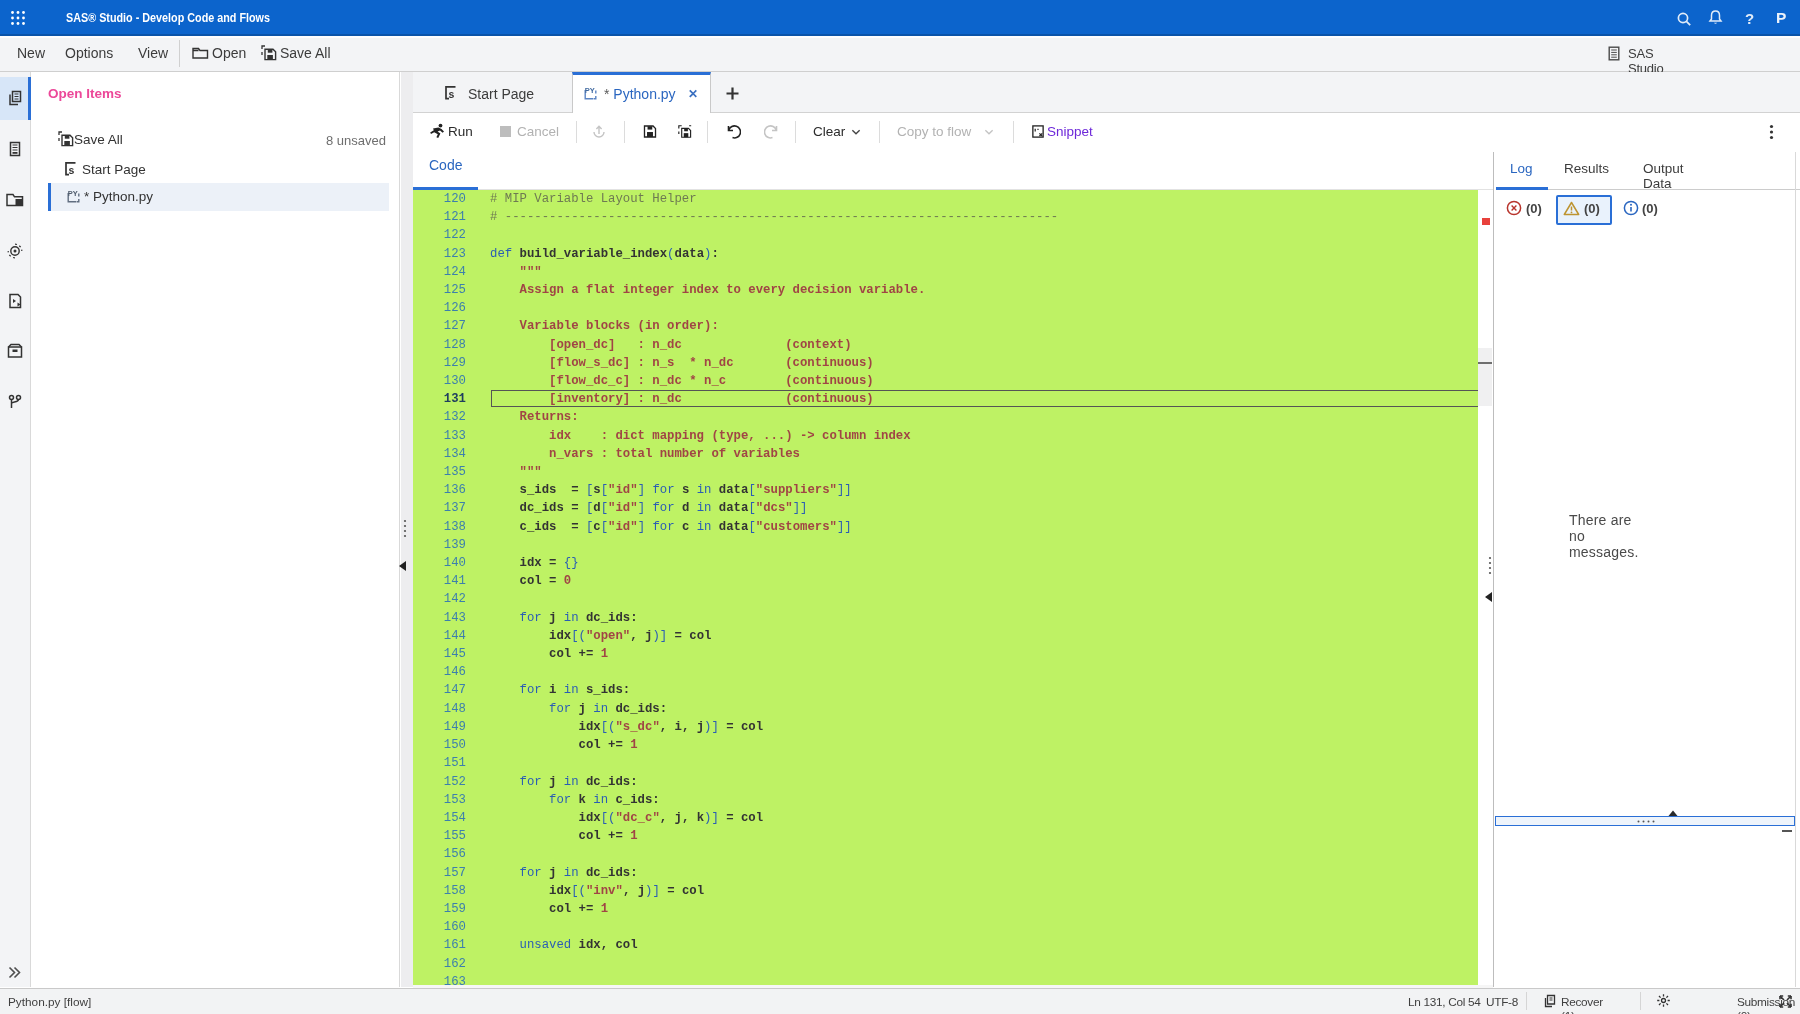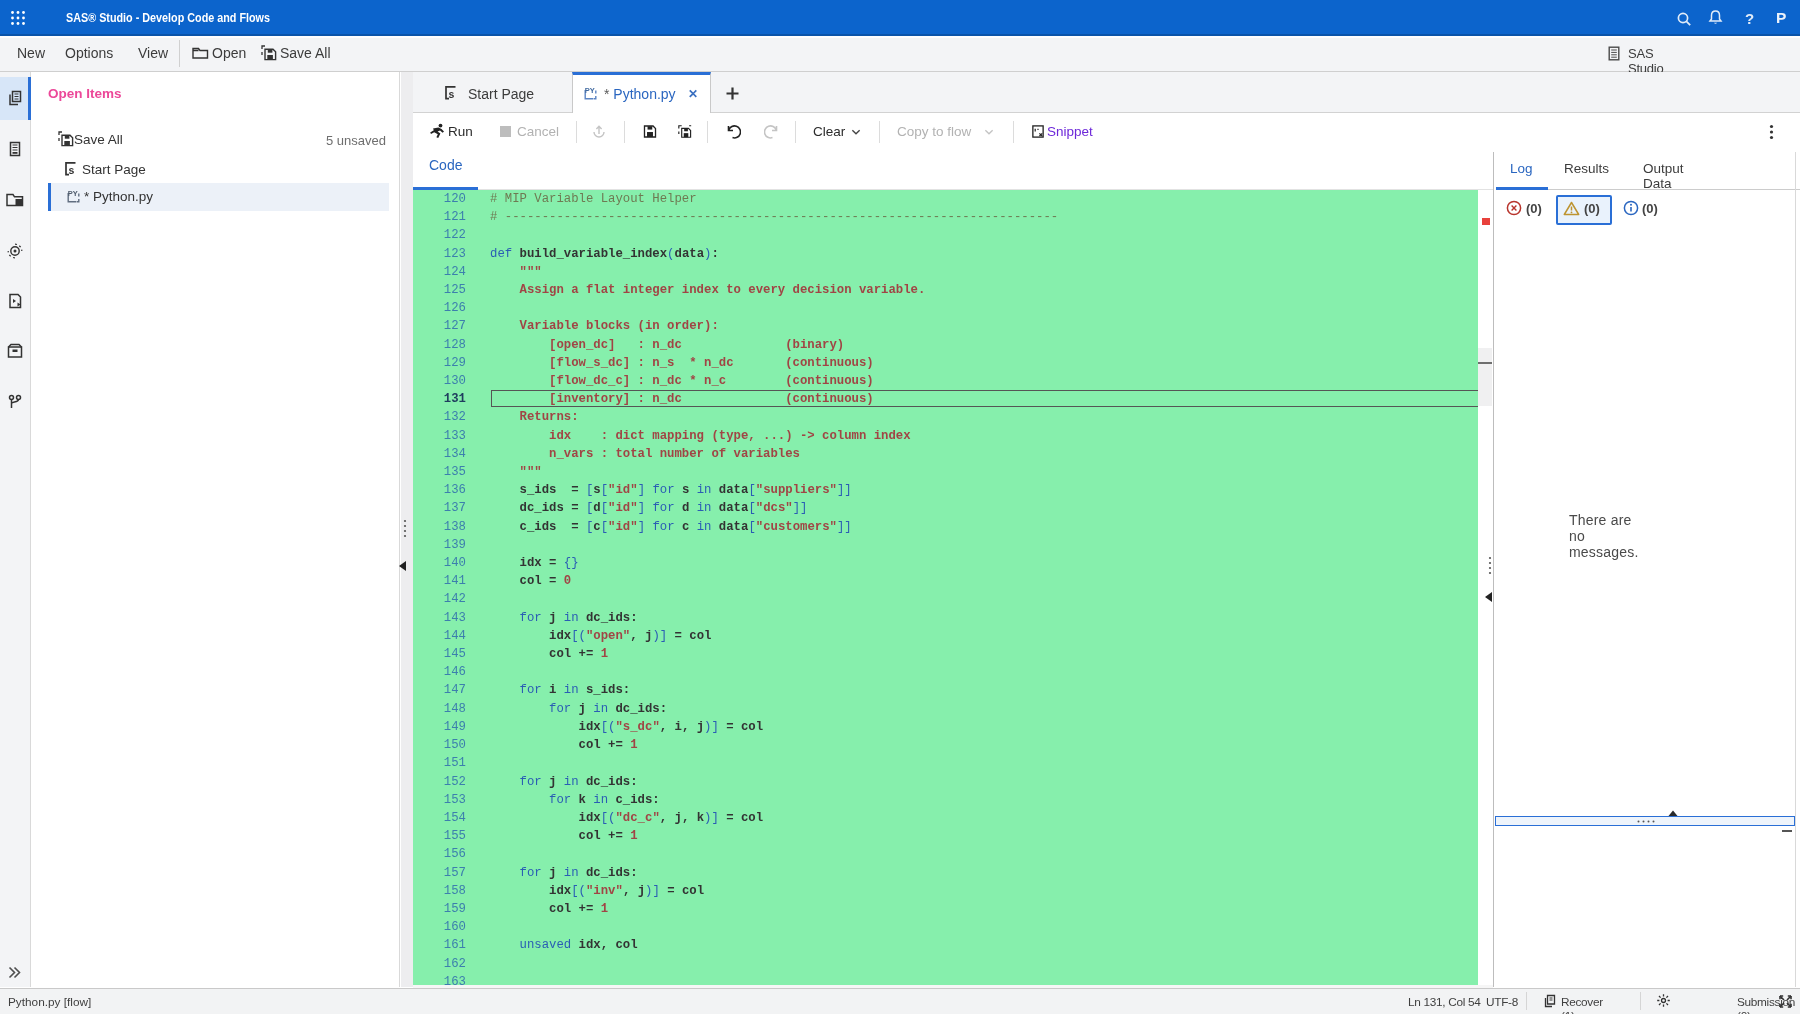--- a/index.html
+++ b/index.html
@@ -28,21 +28,21 @@
 
   
   #tabbar { left:413px; top:72px; width:1387px; height:41px; background:#f3f4f6; border-bottom:1px solid #d2d2d2; }
   #activetab { left:572px; top:72px; width:139px; height:41px; background:#fff; border-top:3px solid #2a6fd6; border-left:1px solid #c9c9c9; border-right:1px solid #c9c9c9; }
   #toolbar { left:413px; top:113px; width:1387px; height:39px; background:#fff; }
   .tsep { position:absolute; top:121px; width:1px; height:22px; background:#dcdcdc; }
   #coderow { left:413px; top:152px; width:1083px; height:38px; background:#fff; border-bottom:1px solid #e2e2e2; }
   #codeunder { left:413px; top:187px; width:65px; height:3px; background:#2a6fd6; }
 
   
-  #editor { left:413px; top:190px; width:1065px; height:795px; background:#86efac; overflow:hidden; }
+  #editor { left:413px; top:190px; width:1065px; height:795px; background:#bef264; overflow:hidden; }
   #gutterln { position:absolute; left:0px; top:0px; width:53px; text-align:right;
       font-family:"Liberation Mono", monospace; font-size:12.3px; line-height:18.2px; color:#3c7fad; }
   #codepre { position:absolute; left:77px; top:0px;
       font-family:"Liberation Mono", monospace; font-size:12.3px; line-height:18.2px; color:#333; font-weight:bold; white-space:pre; }
   #codepre .k { color:#2a5db4; font-weight:normal; }
   #codepre .p { color:#2a5db4; font-weight:normal; }
   #codepre .s { color:#a04545; }
   #codepre .c { color:#6e7a52; font-weight:normal; }
   #curline { left:491px; top:390px; width:1002px; height:17px; border:1px solid #555; }
 
@@ -76,21 +76,21 @@
   <div class="mitem" style="left:280px; top:45px;">Save All</div>
   <div class="mitem" style="left:1628px; top:46px; font-size:13px; letter-spacing:-0.22px;">SAS Studio compute context</div>
 
   <div class="abs" id="rail"></div>
   <div class="abs" id="railsel"></div>
   <div class="abs" id="lpanel"></div>
   <div class="abs" id="gutter"></div>
 
   <div class="abs" style="left:48px; top:86px; font-size:13.5px; font-weight:bold; color:#ec4899;">Open Items</div>
   <div class="abs" style="left:74px; top:132px; font-size:13.5px; color:#333;">Save All</div>
-  <div class="abs" style="left:326px; top:133px; font-size:13px; color:#6e6e6e;">5 unsaved</div>
+  <div class="abs" style="left:326px; top:133px; font-size:13px; color:#6e6e6e;">8 unsaved</div>
   <div class="abs" style="left:82px; top:162px; font-size:13.5px; color:#333;">Start Page</div>
   <div class="abs" style="left:48px; top:183px; width:341px; height:28px; background:#ecf1f8; border-left:3px solid #2a6fd6;"></div>
   <div class="abs" style="left:84px; top:189px; font-size:13.5px; color:#333;">* Python.py</div>
 
   <div class="abs" id="tabbar"></div>
   <div class="abs" id="activetab"></div>
   <div class="abs" style="left:468px; top:86px; font-size:14px; color:#3c3c3c;">Start Page</div>
   <div class="abs" style="left:604px; top:86px; font-size:14px; color:#2a66c0;"><span style="color:#5a5a5a;">*</span> Python.py</div>
   <div class="abs" style="left:688px; top:87px; font-size:12px; font-weight:bold; color:#3a6fc0;">✕</div>
   <svg class="abs" style="left:726px; top:87px;" width="13" height="13" viewBox="0 0 13 13">
@@ -160,21 +160,21 @@
 162
 163</pre>
     <pre id="codepre"><span class="c"># MIP Variable Layout Helper</span>
 <span class="c"># ---------------------------------------------------------------------------</span>
 
 <span class="k">def</span> build_variable_index<span class="p">(</span>data<span class="p">)</span>:
 <span class="s">    """</span>
 <span class="s">    Assign a flat integer index to every decision variable.</span>
 <span class="s"></span>
 <span class="s">    Variable blocks (in order):</span>
-<span class="s">        [open_dc]   : n_dc              (binary)</span>
+<span class="s">        [open_dc]   : n_dc              (context)</span>
 <span class="s">        [flow_s_dc] : n_s  * n_dc       (continuous)</span>
 <span class="s">        [flow_dc_c] : n_dc * n_c        (continuous)</span>
 <span class="s">        [inventory] : n_dc              (continuous)</span>
 <span class="s">    Returns:</span>
 <span class="s">        idx    : dict mapping (type, ...) -&gt; column index</span>
 <span class="s">        n_vars : total number of variables</span>
 <span class="s">    """</span>
     s_ids  = <span class="p">[</span>s<span class="p">[</span><span class="s">"id"</span><span class="p">]</span> <span class="k">for</span> s <span class="k">in</span> data<span class="p">[</span><span class="s">"suppliers"</span><span class="p">]</span><span class="p">]</span>
     dc_ids = <span class="p">[</span>d<span class="p">[</span><span class="s">"id"</span><span class="p">]</span> <span class="k">for</span> d <span class="k">in</span> data<span class="p">[</span><span class="s">"dcs"</span><span class="p">]</span><span class="p">]</span>
     c_ids  = <span class="p">[</span>c<span class="p">[</span><span class="s">"id"</span><span class="p">]</span> <span class="k">for</span> c <span class="k">in</span> data<span class="p">[</span><span class="s">"customers"</span><span class="p">]</span><span class="p">]</span>

